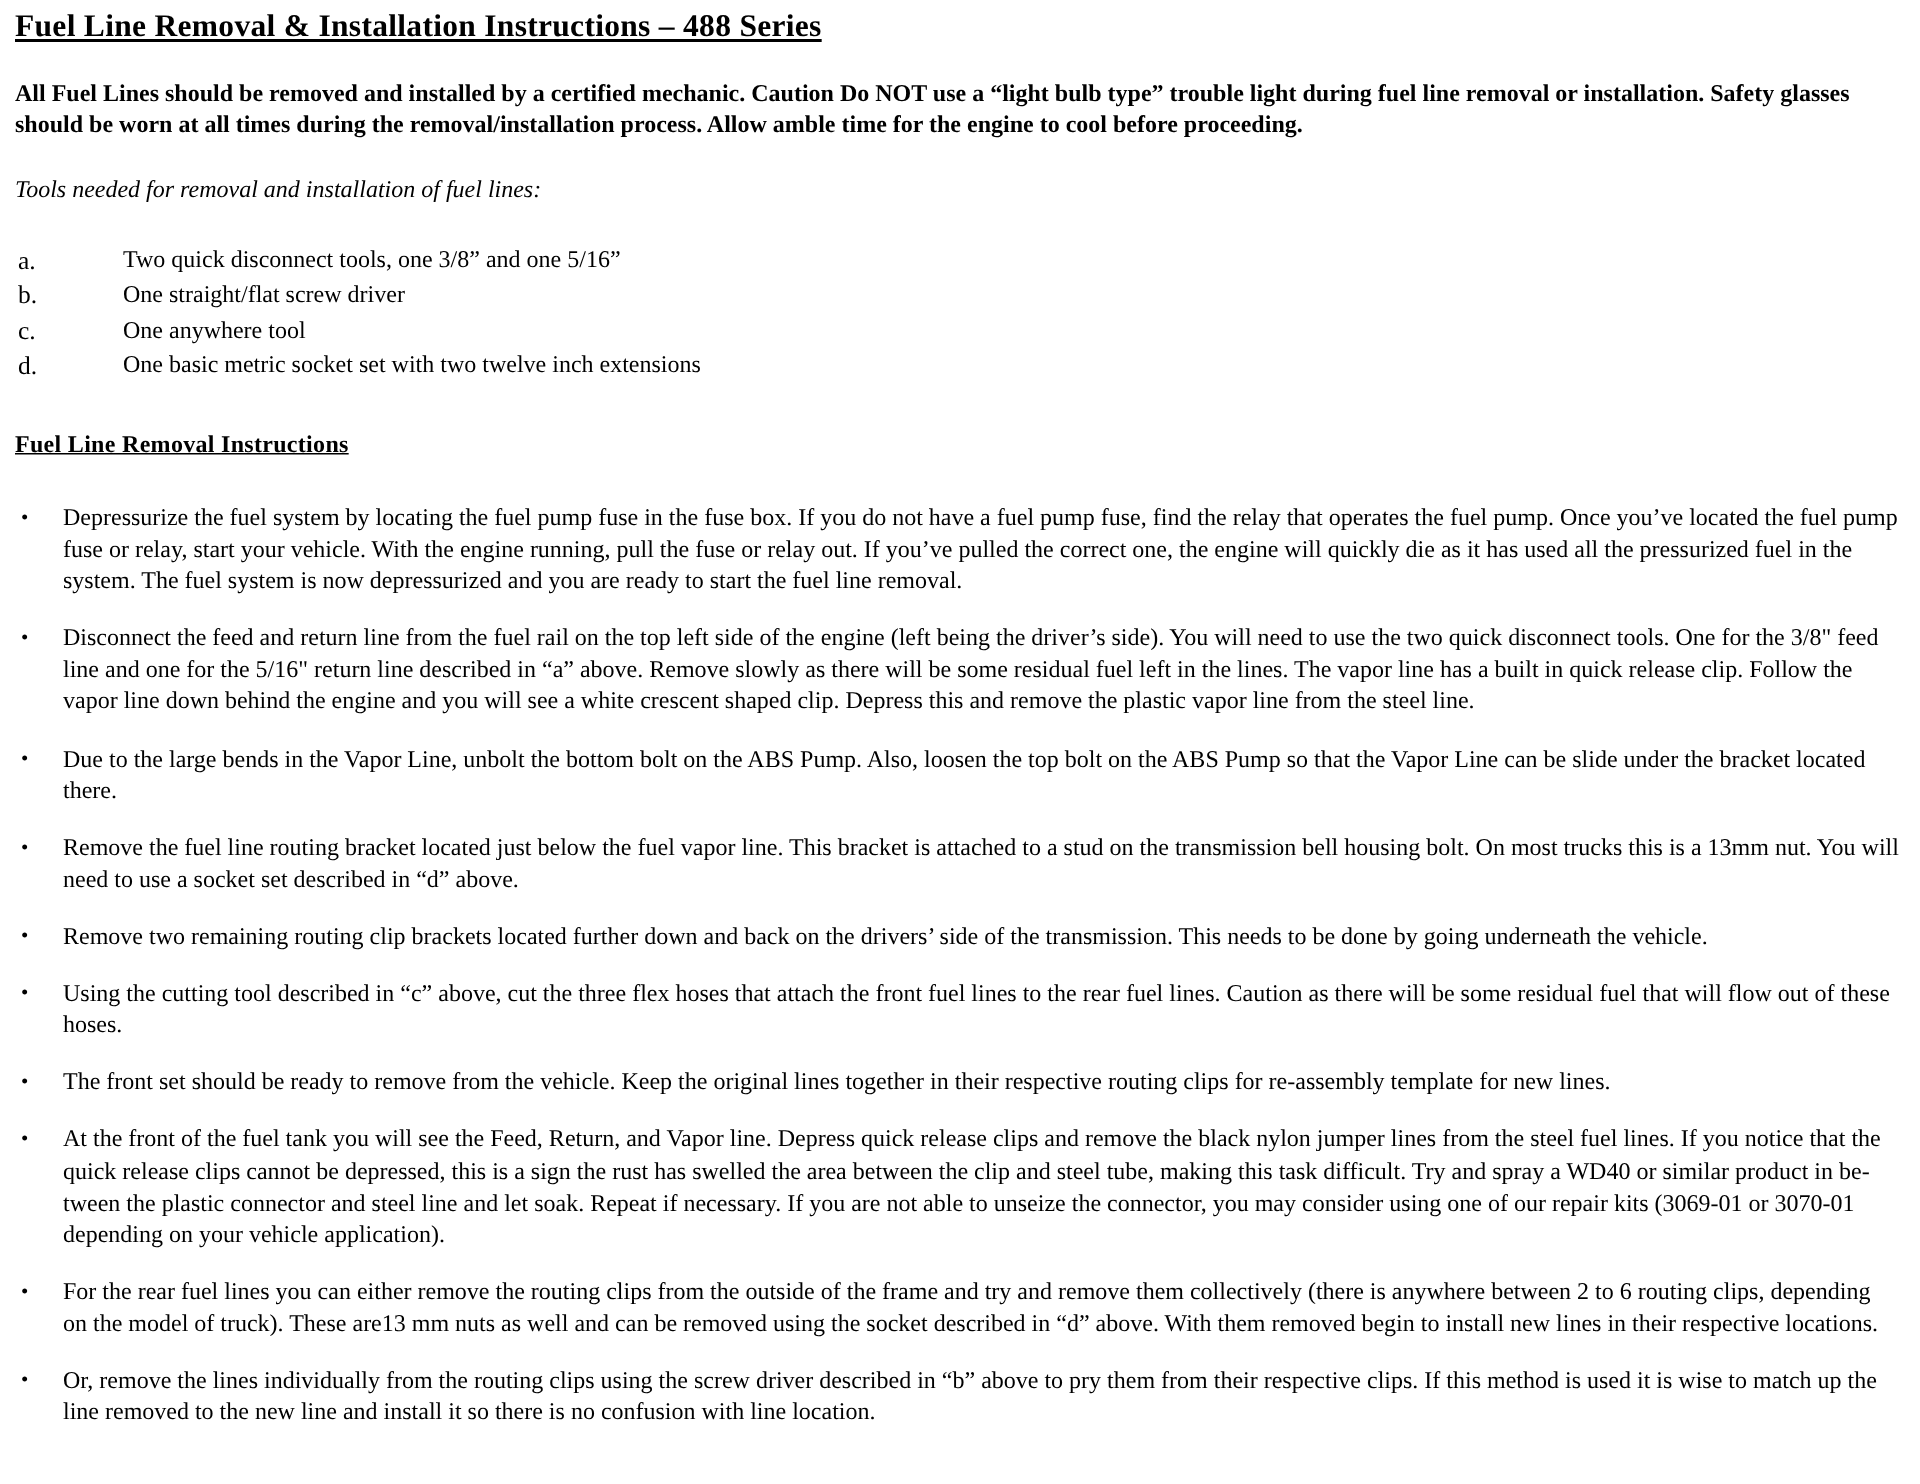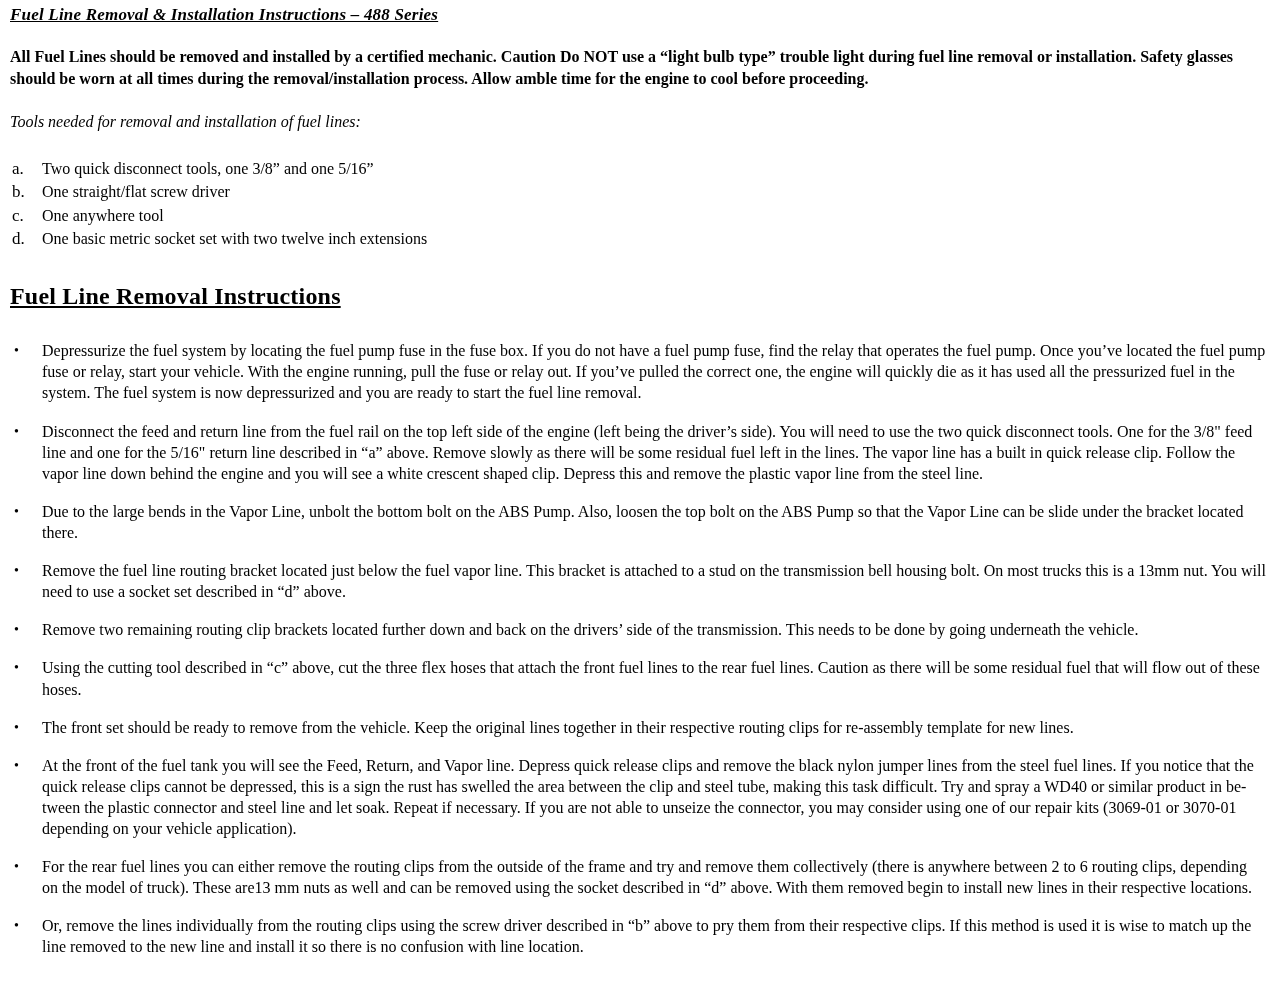--- a/index.html
+++ b/index.html
@@ -14,26 +14,25 @@
     font-family: "Liberation Serif", "DejaVu Serif", serif;
     font-size: 16px;
     line-height: 1.32;
     box-sizing: border-box;
   }
   .page {
     padding: 4px 14px 20px 10px;
     box-sizing: border-box;
   }
   h1.doc-title {
-    font-size: 17px;
+    font-size: 21px;
     font-weight: bold;
     text-decoration: underline;
     margin: 0 0 20px 0;
     letter-spacing: 0.2px;
-    font-style: italic;
   }
   p.intro {
     margin: 0 0 22px 0;
     font-weight: bold;
   }
   p.tools-intro {
     margin: 0 0 26px 0;
     font-style: italic;
   }
   .tools-list {
@@ -43,26 +42,27 @@
     display: flex;
     margin-bottom: 1px;
   }
   .tool-marker {
     flex: 0 0 30px;
     padding-left: 2px;
     font-size: 17px;
   }
   .tool-text {
     flex: 1;
+    margin-left: 40px;
   }
   .tools-note {
     margin: 0 0 0 32px;
   }
   h2.section-title {
-    font-size: 24px;
+    font-size: 16px;
     font-weight: bold;
     text-decoration: underline;
     margin: 30px 0 28px 0;
     letter-spacing: 0.2px;
   }
   ul.bullet-list {
     list-style: none;
     margin: 0;
     padding: 0;
   }

